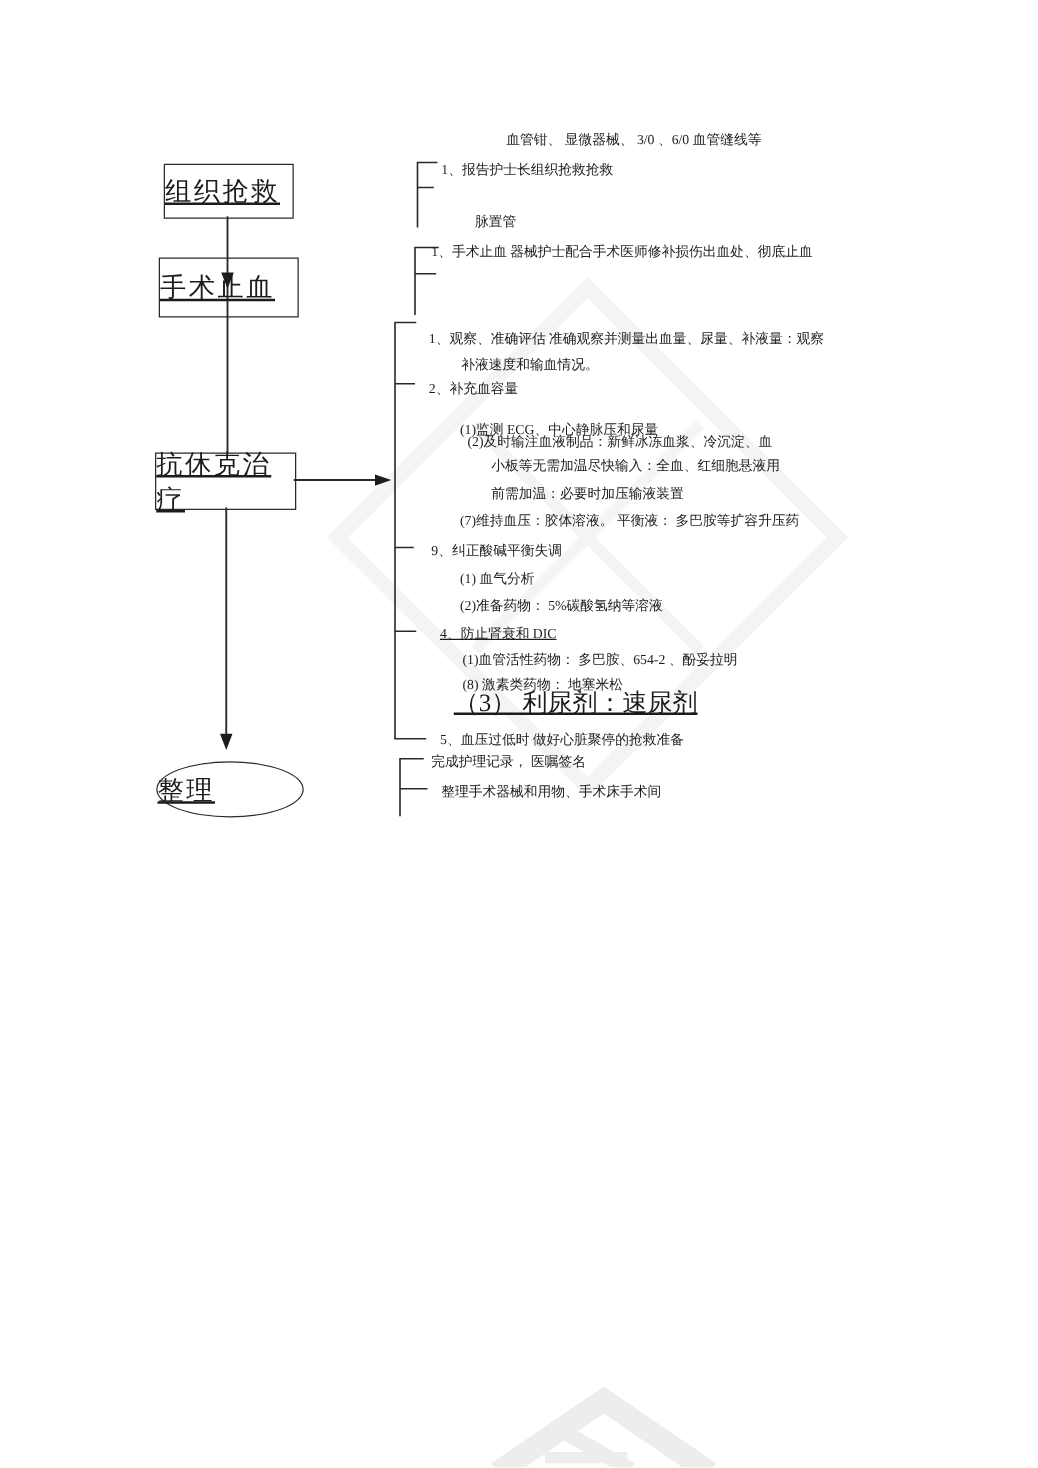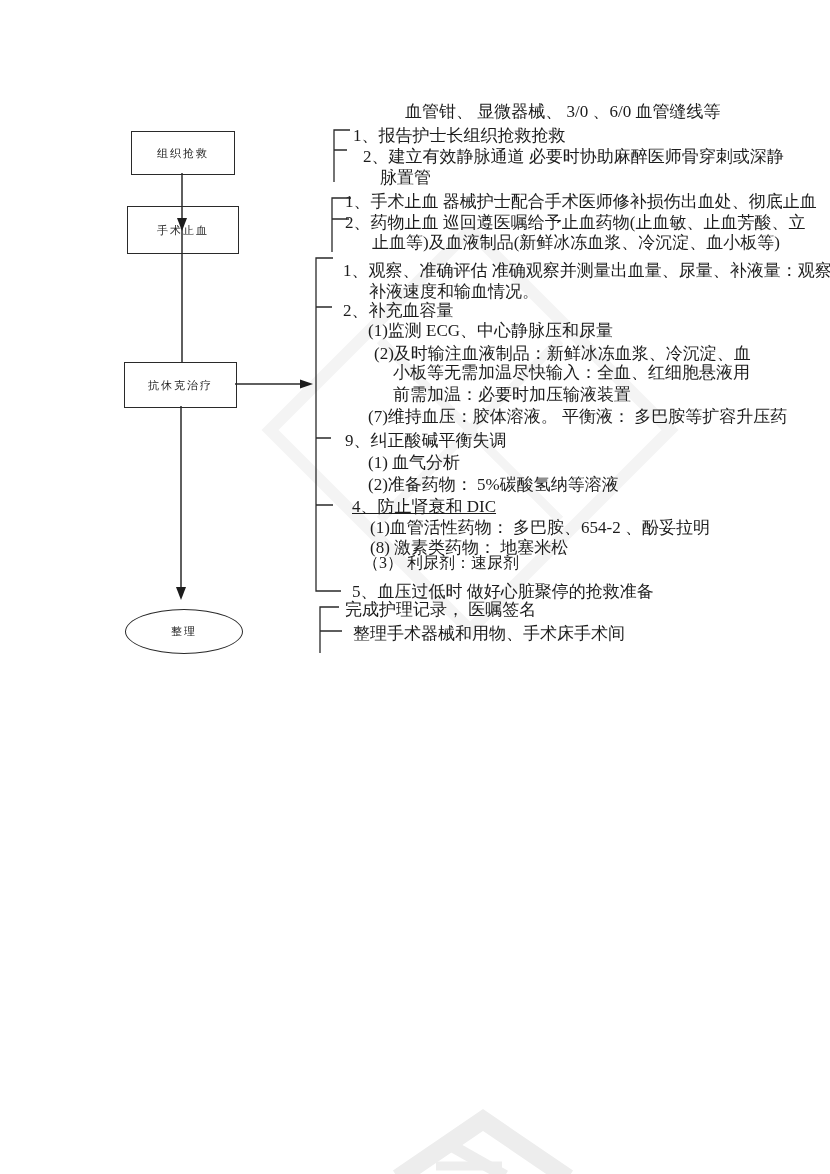--- a/index.html
+++ b/index.html
@@ -3,28 +3,28 @@
 <meta charset="utf-8">
 <style>
   html,body { margin:0; padding:0; background:#ffffff; }
   .page {
     position:relative; width:830px; height:1174px; background:#ffffff;
     font-family:"Liberation Serif","DejaVu Serif",serif;
     color:#1c1c1c; overflow:hidden;
   }
   svg.overlay { position:absolute; left:0; top:0; width:830px; height:1174px; }
   .t {
-    position:absolute; font-size:17px; line-height:16px;
+    position:absolute; font-size:11px; line-height:16px;
     white-space:nowrap; color:#1c1c1c;
   }
-  .t-big { font-size:16px; }
+  .t-big { font-size:20px;text-decoration:underline; }
   .box {
     position:absolute; border:1.4px solid #2a2a2a; background:transparent;
-    display:flex; align-items:center; justify-content:center;
-    font-size:11px; letter-spacing:2px;
+    display:flex; align-items:center; justify-content:flex-start;
+    font-size:21px; letter-spacing:2px;text-decoration:underline;
   }
   .ellipse { border-radius:50%; }
 </style>
 </head>
 <body>
 
 <div class="page">
 
   <svg class="overlay" viewBox="0 0 830 1174" xmlns="http://www.w3.org/2000/svg">
 
@@ -66,31 +66,28 @@
     <span>抗休克治疗</span>
   </div>
   <div class="box" style="left:127px; top:206px; width:110px; height:46px;">
     <span>手术止血</span>
   </div>
   <div class="box ellipse" style="left:125px; top:609px; width:116px; height:43px;">
     <span>整理</span>
   </div>
 
   <div class="t" style="left:353px; top:128px;">1、报告护士长组织抢救抢救</div>
-  <div class="t" style="left:363px; top:149px;">2、建立有效静脉通道  必要时协助麻醉医师骨穿刺或深静</div>
   <div class="t" style="left:380px; top:170px;">脉置管</div>
 
   <div class="t" style="left:345px; top:194px;">1、手术止血  器械护士配合手术医师修补损伤出血处、彻底止血</div>
-  <div class="t" style="left:345px; top:215px;">2、药物止血   巡回遵医嘱给予止血药物(止血敏、止血芳酸、立</div>
-  <div class="t" style="left:372px; top:235px;">止血等)及血液制品(新鲜冰冻血浆、冷沉淀、血小板等)</div>
 
   <div class="t" style="left:343px; top:263px;">1、观察、准确评估  准确观察并测量出血量、尿量、补液量：观察</div>
   <div class="t" style="left:369px; top:284px;">补液速度和输血情况。</div>
   <div class="t" style="left:343px; top:303px;">2、补充血容量</div>
-  <div class="t" style="left:368px; top:323px;">(1)监测  ECG、中心静脉压和尿量</div>
+  <div class="t" style="left:368px; top:336px;">(1)监测  ECG、中心静脉压和尿量</div>
   <div class="t" style="left:374px; top:346px;">(2)及时输注血液制品：新鲜冰冻血浆、冷沉淀、血</div>
   <div class="t" style="left:393px; top:365px;">小板等无需加温尽快输入：全血、红细胞悬液用</div>
   <div class="t" style="left:393px; top:387px;">前需加温：必要时加压输液装置</div>
   <div class="t" style="left:368px; top:409px;">(7)维持血压：胶体溶液。  平衡液：  多巴胺等扩容升压药</div>
   <div class="t" style="left:345px; top:433px;">9、纠正酸碱平衡失调</div>
   <div class="t" style="left:368px; top:455px;">(1) 血气分析</div>
   <div class="t" style="left:368px; top:477px;">(2)准备药物：  5%碳酸氢纳等溶液</div>
   <div class="t" style="left:352px; top:499px;text-decoration:underline;">4、防止肾衰和  DIC</div>
   <div class="t" style="left:370px; top:520px;">(1)血管活性药物：  多巴胺、654-2 、酚妥拉明</div>
   <div class="t" style="left:370px; top:540px;">(8) 激素类药物：  地塞米松</div>

